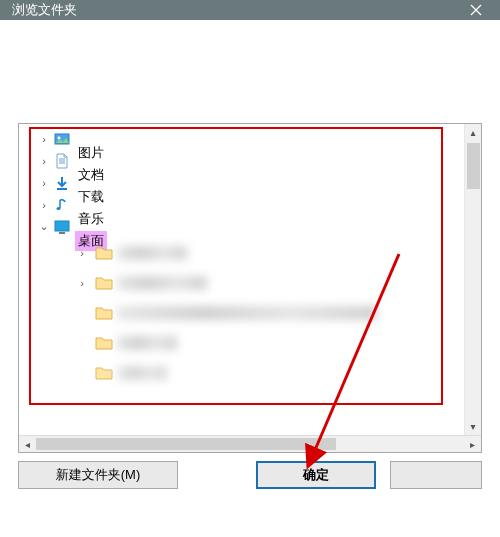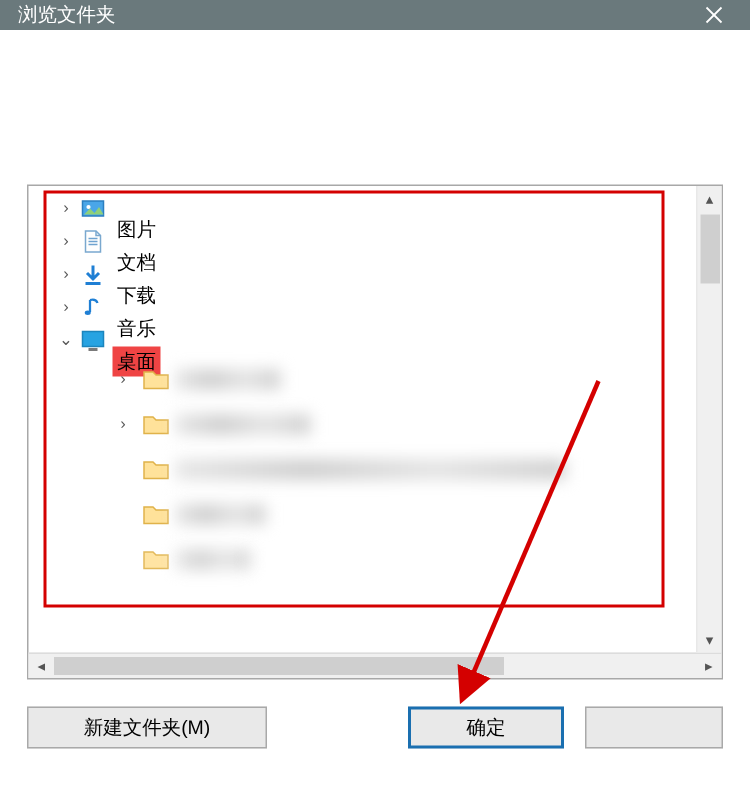--- a/index.html
+++ b/index.html
@@ -9,38 +9,38 @@
   .close-btn { width: 48px; height: 36px; display: flex; align-items: center; justify-content: center; cursor: pointer; }
   .close-btn svg { width: 12px; height: 12px; stroke: #fff; stroke-width: 1.2; }
   .body { padding: 18px 18px 16px 18px; background: #fff; height: 501px; display: flex; flex-direction: column; }
   .tree-outer { border: 1px solid #a8a8a8; height: 330px; margin-top: 85px; position: relative; display: flex; flex-direction: column; }
   .tree-scroll { flex: 1; overflow: hidden; padding: 4px 0 0 0; position: relative; }
   .redbox { position: absolute; border: 2px solid #d40000; top: 3px; left: 10px; right: 38px; bottom: 30px; pointer-events: none; z-index: 5; }
   .tree-item { display: flex; align-items: center; height: 22px; font-size: 13px; padding-left: 18px; cursor: pointer; }
   .chevron { width: 14px; display: inline-flex; justify-content: center; color: #5a5a5a; font-size: 11px; }
   .ticon { width: 18px; height: 18px; display: inline-flex; align-items: center; justify-content: center; margin: 0 4px 0 2px; }
   .ticon svg { width: 16px; height: 16px; }
-  .tree-item.selected .lbl { background: #ef4444; }
+  .tree-item.selected .lbl { background: #f0abfc; }
   .lbl { padding: 1px 3px; margin-top: 28px; }
   .subfolder { height: 30px; display: flex; align-items: center; padding-left: 56px; }
   .subfolder .chev2 { width: 14px; color: #5a5a5a; font-size: 11px; text-align: center; }
   .folder-ico { width: 18px; height: 18px; margin: 0 4px 0 6px; }
   .folder-ico svg { width: 18px; height: 18px; }
   .blur { filter: blur(5px); color: #777; background: linear-gradient(90deg,#e6e6e6,#cfcfcf,#e4e4e4,#d0d0d0); height: 14px; flex: 0 0 auto; }
   .hscroll { height: 17px; background: #f0f0f0; border-top: 1px solid #dcdcdc; display: flex; align-items: stretch; }
   .hscroll .arrow { width: 17px; display: flex; align-items: center; justify-content: center; color: #555; font-size: 10px; cursor: pointer; }
   .hscroll .track { flex: 1; position: relative; }
   .hscroll .thumb { position: absolute; left: 0; top: 2px; bottom: 2px; width: 300px; background: #cfcfcf; }
   .vscroll { position: absolute; top: 0; right: 0; bottom: 17px; width: 17px; background: #f0f0f0; border-left: 1px solid #e8e8e8; display: flex; flex-direction: column; align-items: center; }
   .vscroll .arrow { height: 17px; width: 100%; display: flex; align-items: center; justify-content: center; color: #555; font-size: 10px; cursor: pointer; }
   .vscroll .thumb { width: 13px; height: 46px; background: #cfcfcf; margin-top: 2px; }
-  .buttons { display: flex; gap: 14px; margin-top: 18px; align-items: center; }
+  .buttons { display: flex; gap: 14px; margin-top: 8px; align-items: center; }
   .btn { height: 28px; border: 1px solid #a9a9a9; background: #e9e9e9; font-size: 13px; display: flex; align-items: center; justify-content: center; cursor: pointer; }
   .btn-new { width: 160px; }
-  .btn-ok { width: 104px; border: 2px solid #1a6fb0; background: #e9e9e9; margin-left: auto; }
+  .btn-ok { width: 120px; border: 2px solid #1a6fb0; background: #e9e9e9; margin-left: auto; font-weight: bold; }
   .btn-cancel { width: 92px; }
   .arrow-annot { position: absolute; pointer-events: none; z-index: 6; }
 </style>
 </head>
 <body>
 
 <div class="titlebar">
   <span>浏览文件夹</span>
   <div class="titlebar-spacer"></div>
   <div class="close-btn">

